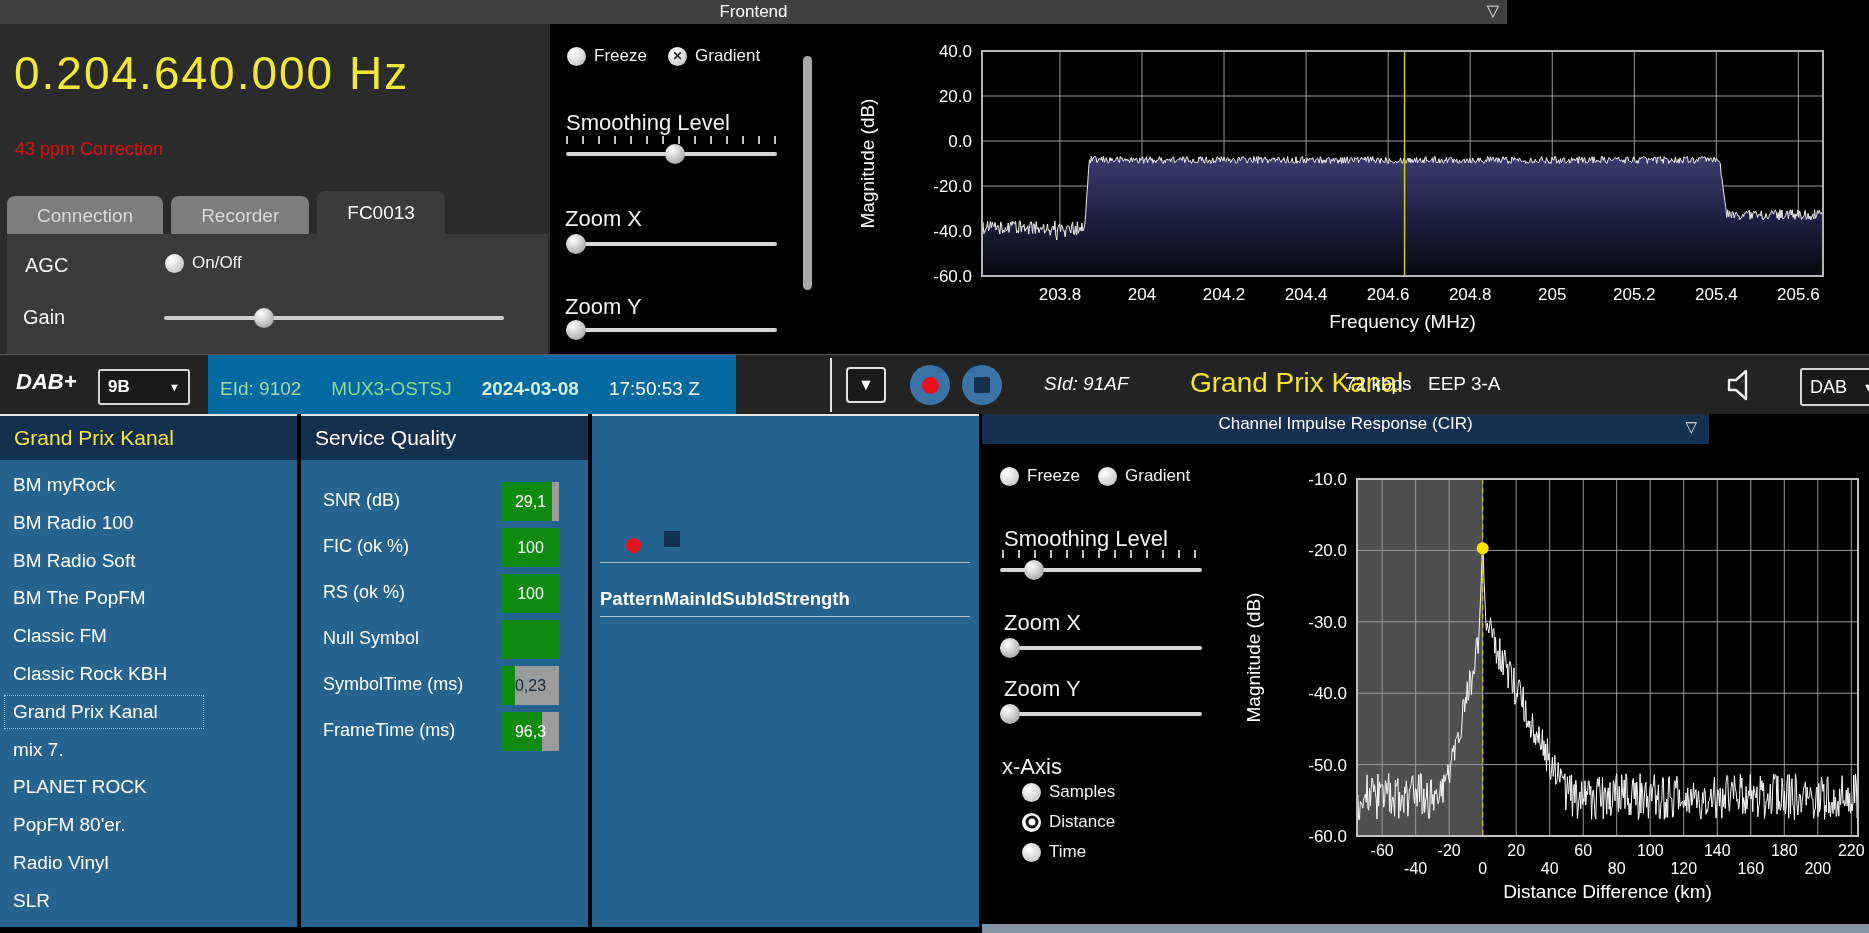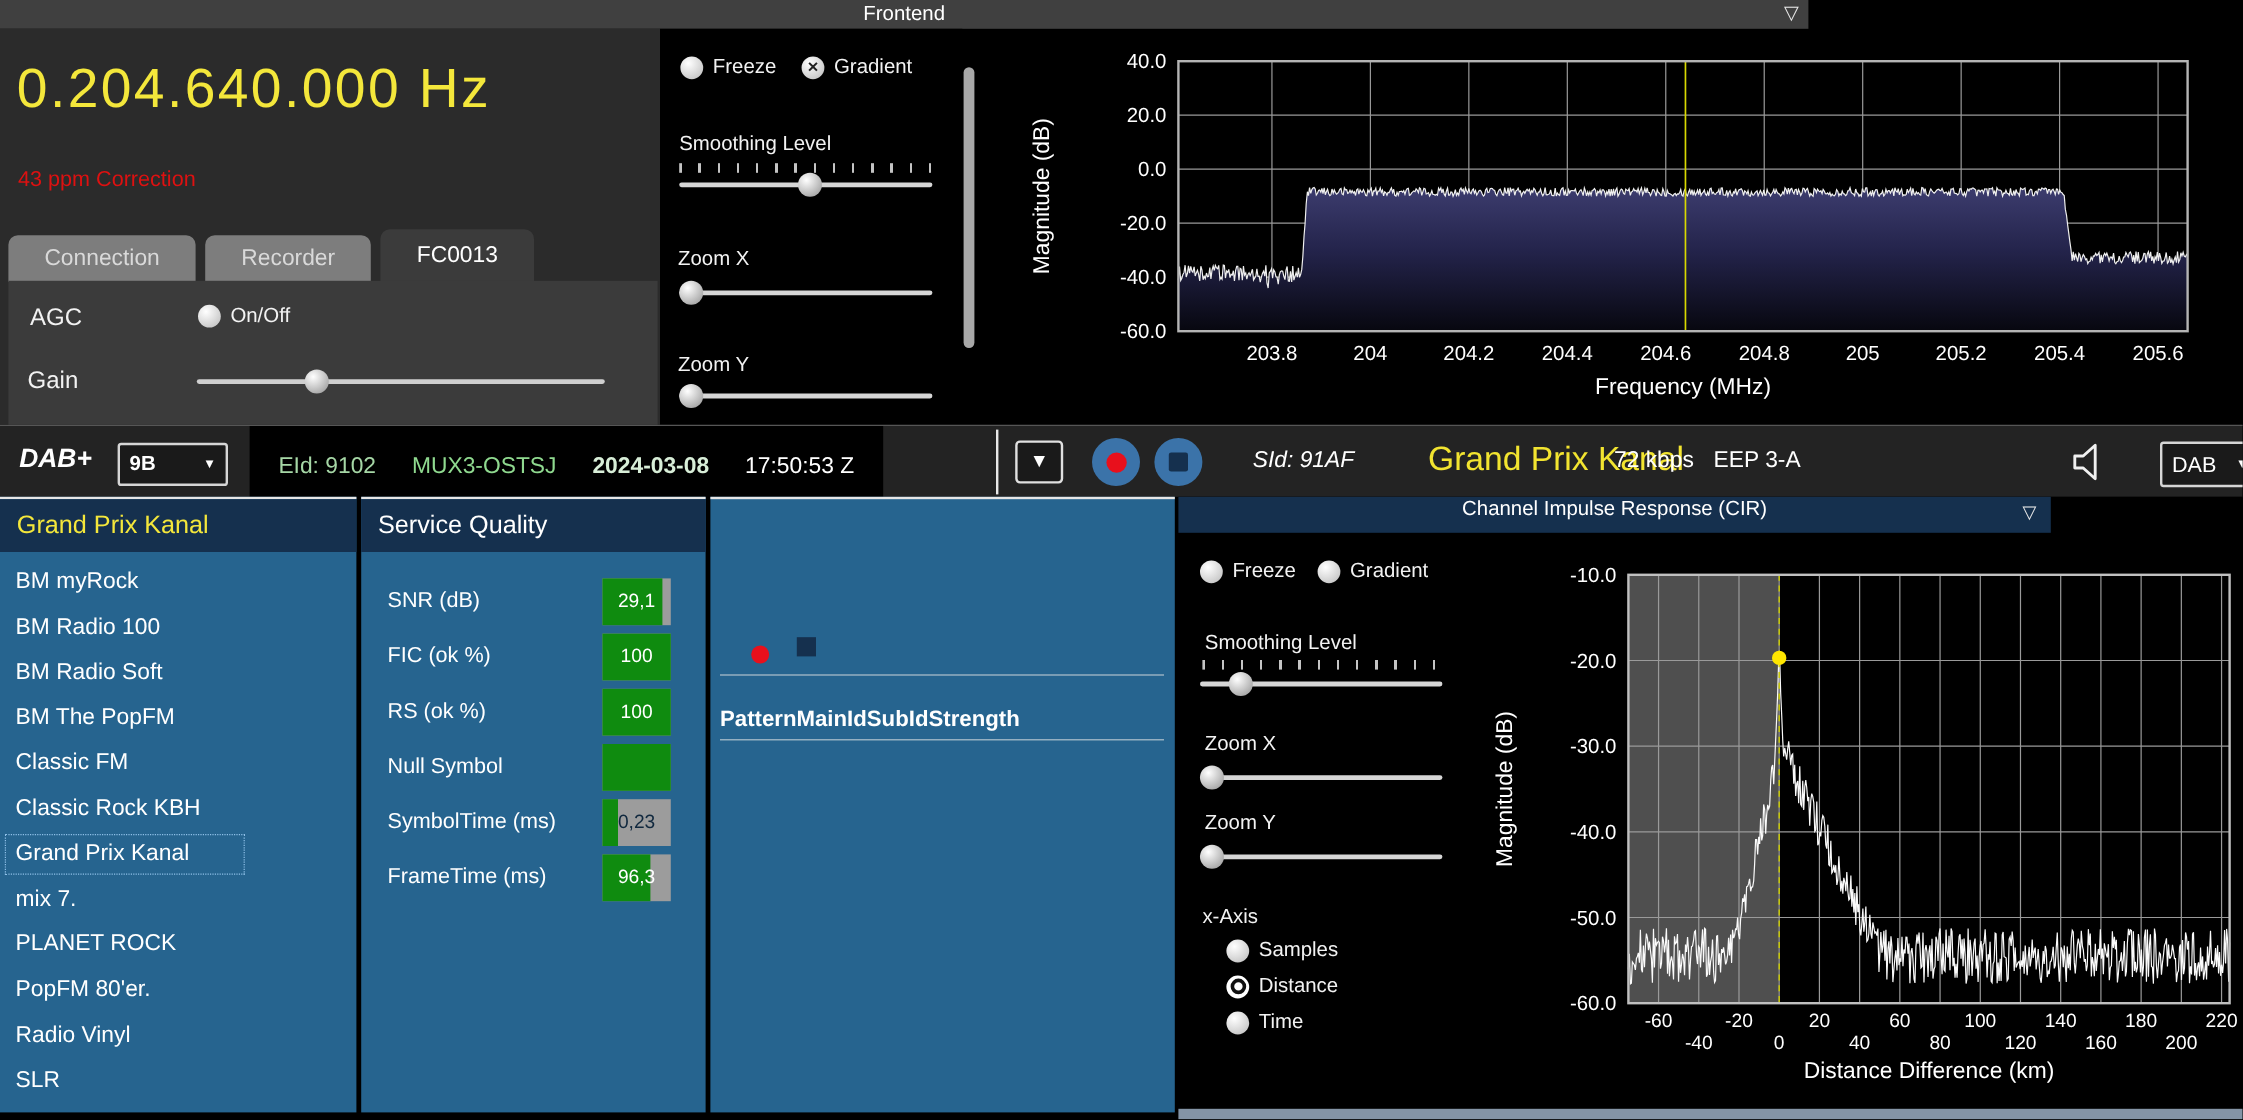--- a/index.html
+++ b/index.html
@@ -33,30 +33,30 @@
          display:inline-block;position:relative;flex:none;}
   .radio.checked-x::after{content:"\2715";position:absolute;inset:0;display:flex;align-items:center;justify-content:center;
          color:#222;font-size:12px;font-weight:bold;}
   .radio.donut{background:#fff;}
   .radio.donut::after{content:"";position:absolute;left:50%;top:50%;transform:translate(-50%,-50%);
          width:7px;height:7px;border:3px solid #101010;border-radius:50%;background:#fff;}
   .radio-row{position:absolute;display:flex;align-items:center;gap:8px;font-size:17px;color:#f2f2f2;}
 
   
   #spec-controls{left:550px;top:24px;width:252px;height:330px;background:#000;}
-  .ctl-label{position:absolute;font-size:17px;color:#f2f2f2;}
+  .ctl-label{position:absolute;font-size:22px;color:#f2f2f2;}
   #divider-bar{left:803px;top:56px;width:9px;height:234px;background:#a8a8a8;border-radius:5px;}
 
   
   #dab-bar{left:0;top:354px;width:1869px;height:60px;background:#232323;border-top:1px solid #565656;}
   #dab-mode{left:16px;top:14px;font-size:22px;font-style:italic;font-weight:600;}
   .combo{position:absolute;background:#1a1a1a;border:2px solid #d6d6d6;border-radius:3px;
          display:flex;align-items:center;justify-content:space-between;padding:0 8px;color:#fff;}
   .combo .arrow{font-size:11px;color:#fff;}
-  #ensemble{left:208px;top:0;width:528px;height:68px;background:#000000;display:flex;align-items:center;gap:30px;padding-left:24px;box-sizing:border-box;white-space:nowrap;overflow:visible;font-size:19px;}
+  #ensemble{left:208px;top:0;width:528px;height:68px;background:#0369a1;display:flex;align-items:center;gap:30px;padding-left:12px;box-sizing:border-box;white-space:nowrap;overflow:visible;font-size:19px;}
   #bar-divider{left:830px;top:3px;width:2px;height:54px;background:#e8e8e8;}
   .round-btn{position:absolute;width:40px;height:40px;border-radius:50%;background:#3b73a9;display:flex;align-items:center;justify-content:center;}
   #drop-btn{left:846px;top:12px;width:40px;height:36px;background:#1a1a1a;border:2px solid #e0e0e0;border-radius:4px;
             display:flex;align-items:center;justify-content:center;box-sizing:border-box;}
   #rec-dot{width:17px;height:17px;border-radius:50%;background:#e8101c;}
   #stop-sq{width:16px;height:16px;border-radius:2px;background:#15304e;}
   #sid{left:1044px;top:18px;font-size:19px;font-style:italic;}
   #service-name{left:1190px;top:12px;font-size:28px;color:#f2e430;}
   #bitrate{left:1345px;top:18px;font-size:19px;}
   #protection{left:1428px;top:18px;font-size:19px;}

